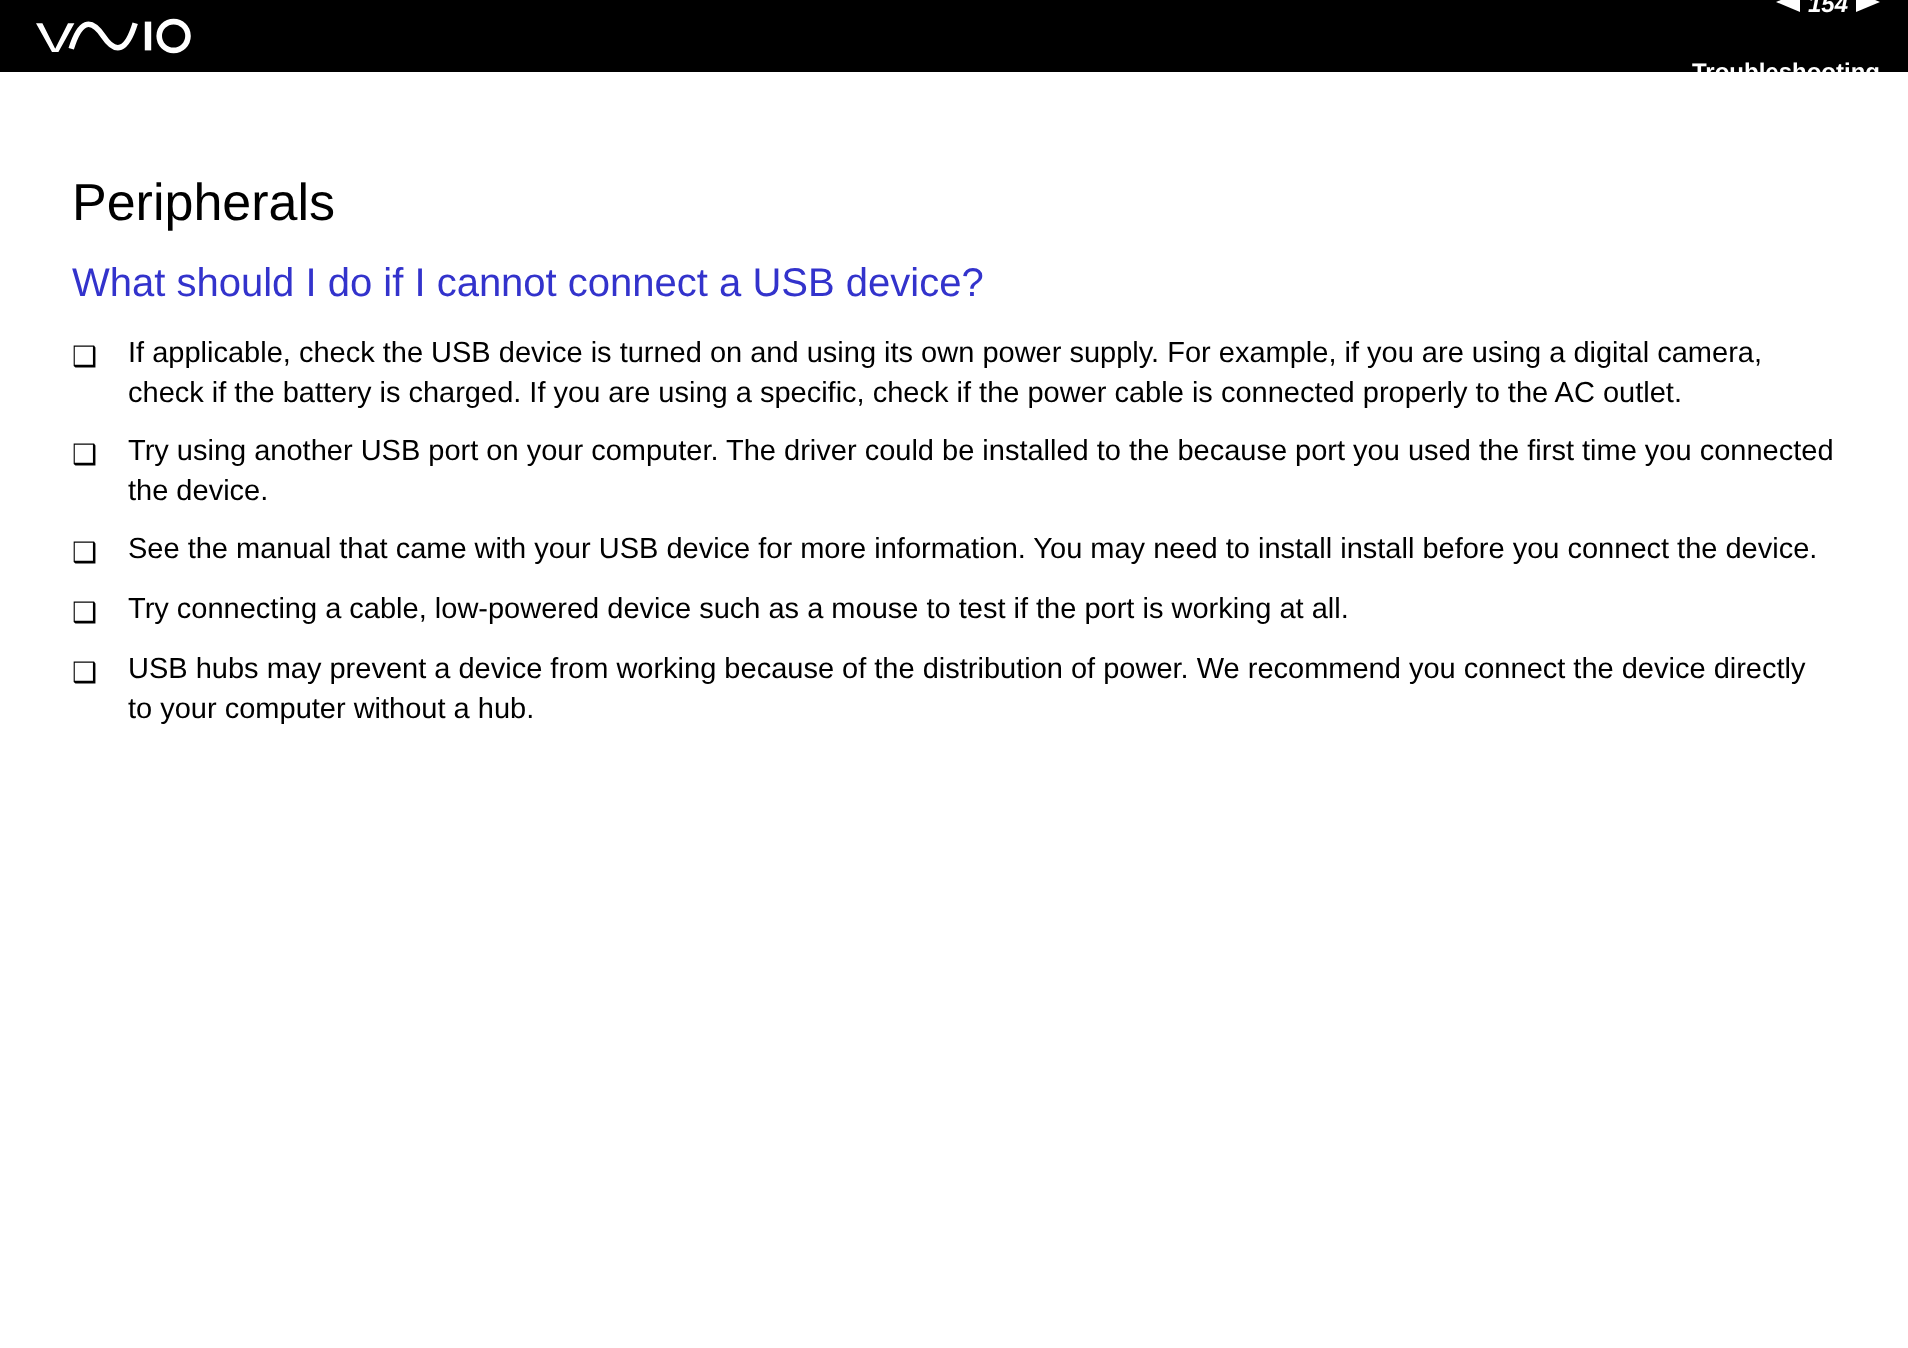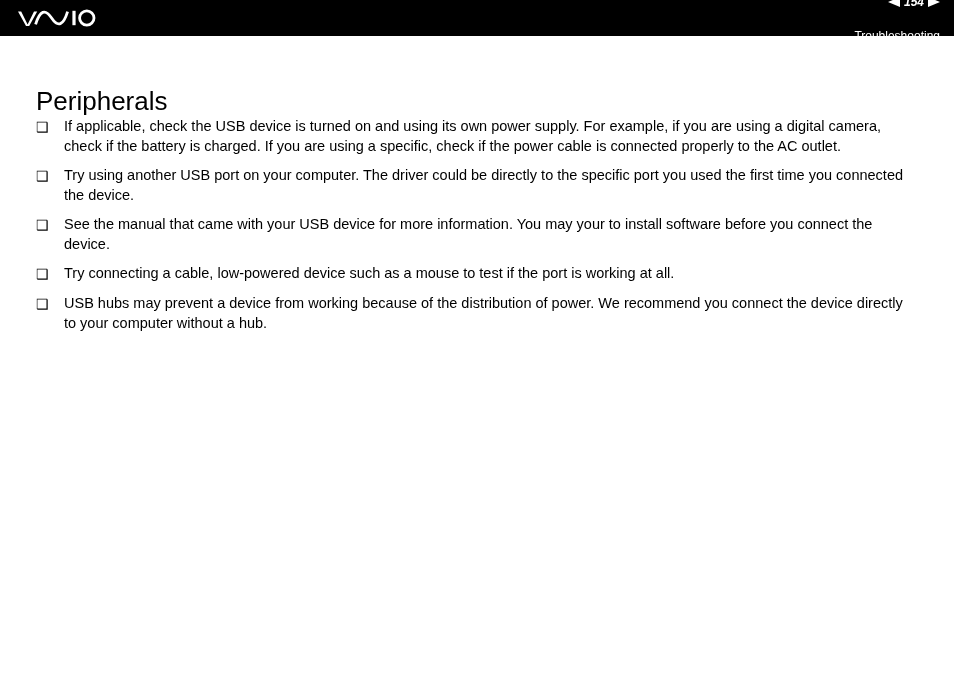--- a/index.html
+++ b/index.html
@@ -46,29 +46,30 @@
     .arrow-left, .arrow-right {
       cursor: pointer;
     }
     .page-number {
       font-size: 12px;
       font-weight: bold;
       font-style: italic;
     }
     .section-name {
       font-size: 12px;
-      font-weight: normal;
+      font-weight: bold;
     }
     .content {
       padding: 50px 36px 20px 36px;
     }
     .page-title {
       font-size: 26px;
       font-weight: normal;
       color: #000000;
+      margin-bottom: 14px;
     }
     .question {
       font-size: 20px;
       font-weight: normal;
       color: #3333cc;
       margin-bottom: 14px;
     }
     .bullet-list {
       list-style: none;
     }
@@ -115,32 +116,33 @@
             <polygon points="12,5 0,0 0,10" fill="#ffffff"></polygon>
           </svg>
       </span>
     </div>
     <div class="section-name">Troubleshooting</div>
   </div>
 </div>
 
 <div class="content">
   <h1 class="page-title">Peripherals</h1>
+  <h2 class="question">What should I do if I cannot connect a USB device?</h2>
   <ul class="bullet-list">
     <li class="bullet-item">
       <span class="bullet-marker">❑</span>
       <span class="bullet-text">If applicable, check the USB device is turned on and using its own power supply. For example, if you are using a digital camera, check if the battery is charged. If you are using a specific, check if the power cable is connected properly to the AC outlet.</span>
     </li>
     <li class="bullet-item">
       <span class="bullet-marker">❑</span>
-      <span class="bullet-text">Try using another USB port on your computer. The driver could be directly to the specific port you used the first time you connected the device.</span>
+      <span class="bullet-text">Try using another USB port on your computer. The driver could be installed to the because port you used the first time you connected the device.</span>
     </li>
     <li class="bullet-item">
       <span class="bullet-marker">❑</span>
-      <span class="bullet-text">See the manual that came with your USB device for more information. You may your to install software before you connect the device.</span>
+      <span class="bullet-text">See the manual that came with your USB device for more information. You may need to install install before you connect the device.</span>
     </li>
     <li class="bullet-item">
       <span class="bullet-marker">❑</span>
       <span class="bullet-text">Try connecting a cable, low-powered device such as a mouse to test if the port is working at all.</span>
     </li>
     <li class="bullet-item">
       <span class="bullet-marker">❑</span>
       <span class="bullet-text">USB hubs may prevent a device from working because of the distribution of power. We recommend you connect the device directly to your computer without a hub.</span>
     </li>
   </ul>

